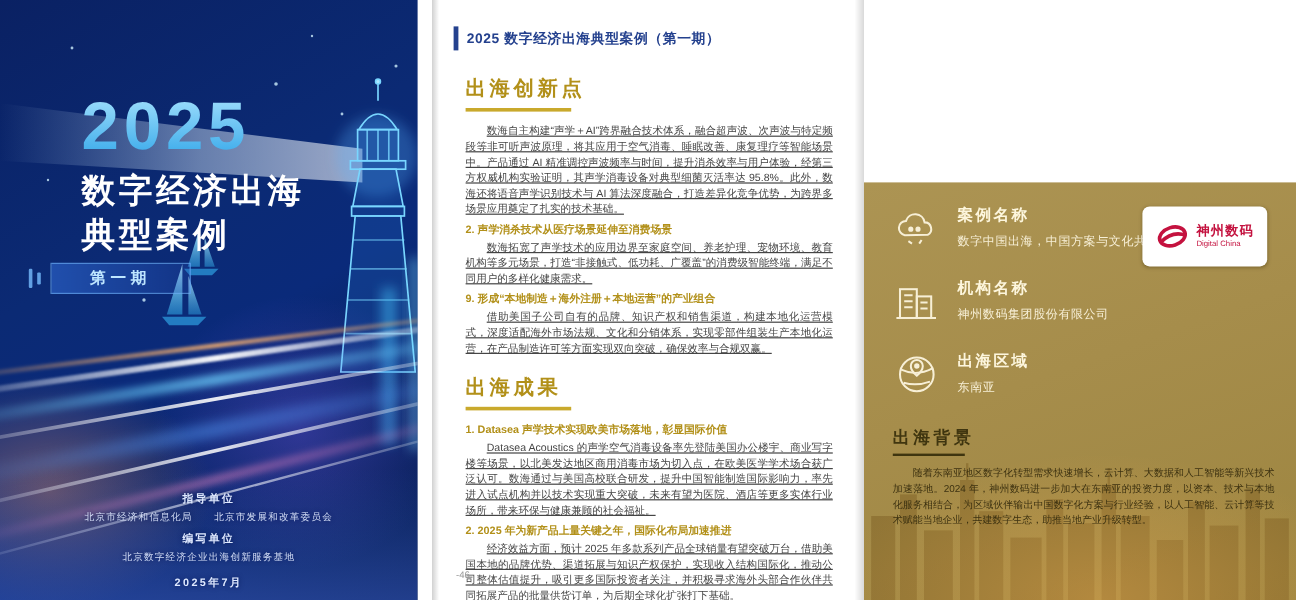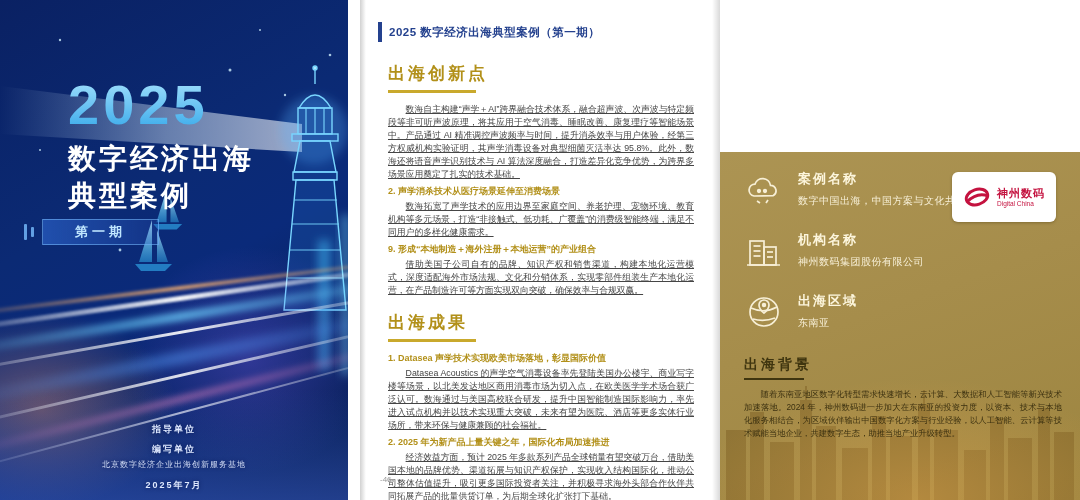--- a/index.html
+++ b/index.html
@@ -164,20 +164,21 @@
     <div class="cover-year">2025</div>
     <div class="cover-title1">数字经济出海</div>
     <div class="cover-title2">典型案例</div>
     <div class="issue-row">
       <span class="issue-bar ib1"></span>
       <span class="issue-bar ib2"></span>
       <span class="issue-badge">第一期</span>
     </div>
     <div class="cover-footer">
       <div class="cf-label">指导单位</div>
+      <div class="cf-line">北京市经济和信息化局　　北京市发展和改革委员会</div>
       <div class="cf-label">编写单位</div>
       <div class="cf-line">北京数字经济企业出海创新服务基地</div>
       <div class="cf-date">2025年7月</div>
     </div>
   </div>
 
   <div class="page-mid">
     <div class="gutter-l"></div>
     <div class="gutter-r"></div>
     <div class="running-header">

